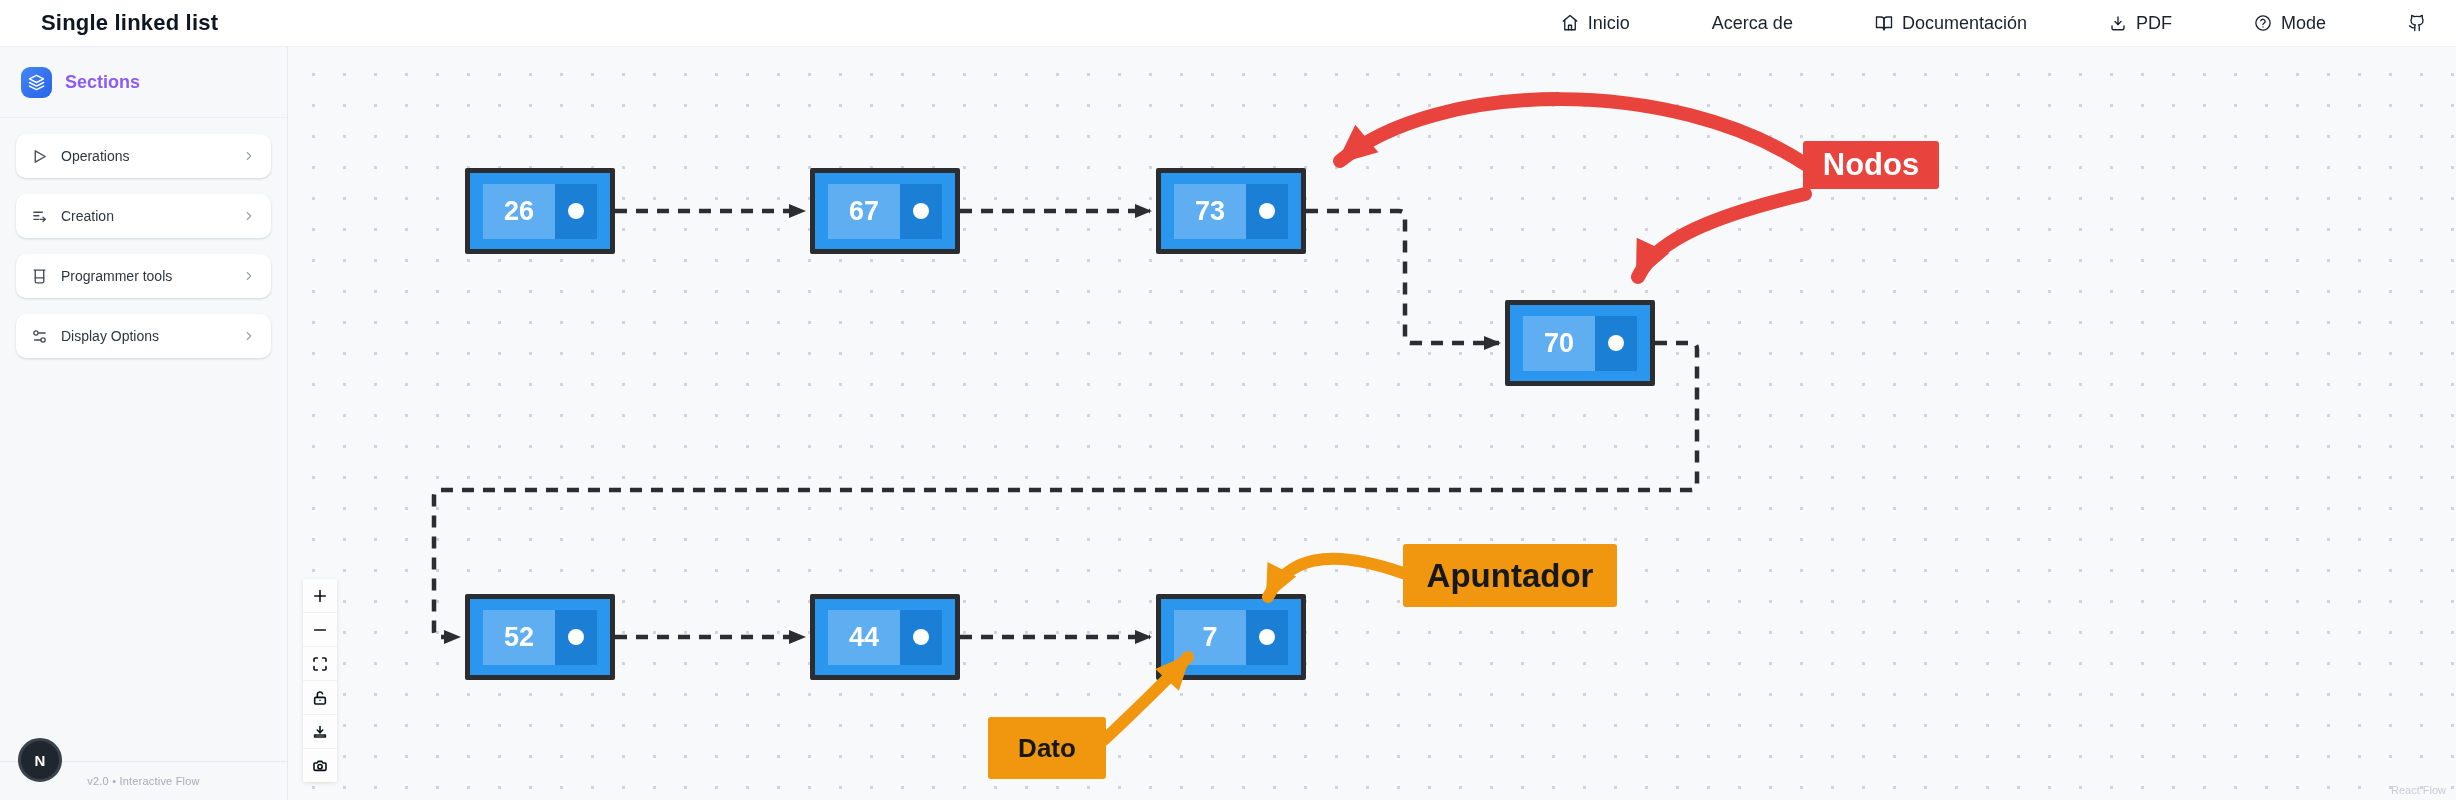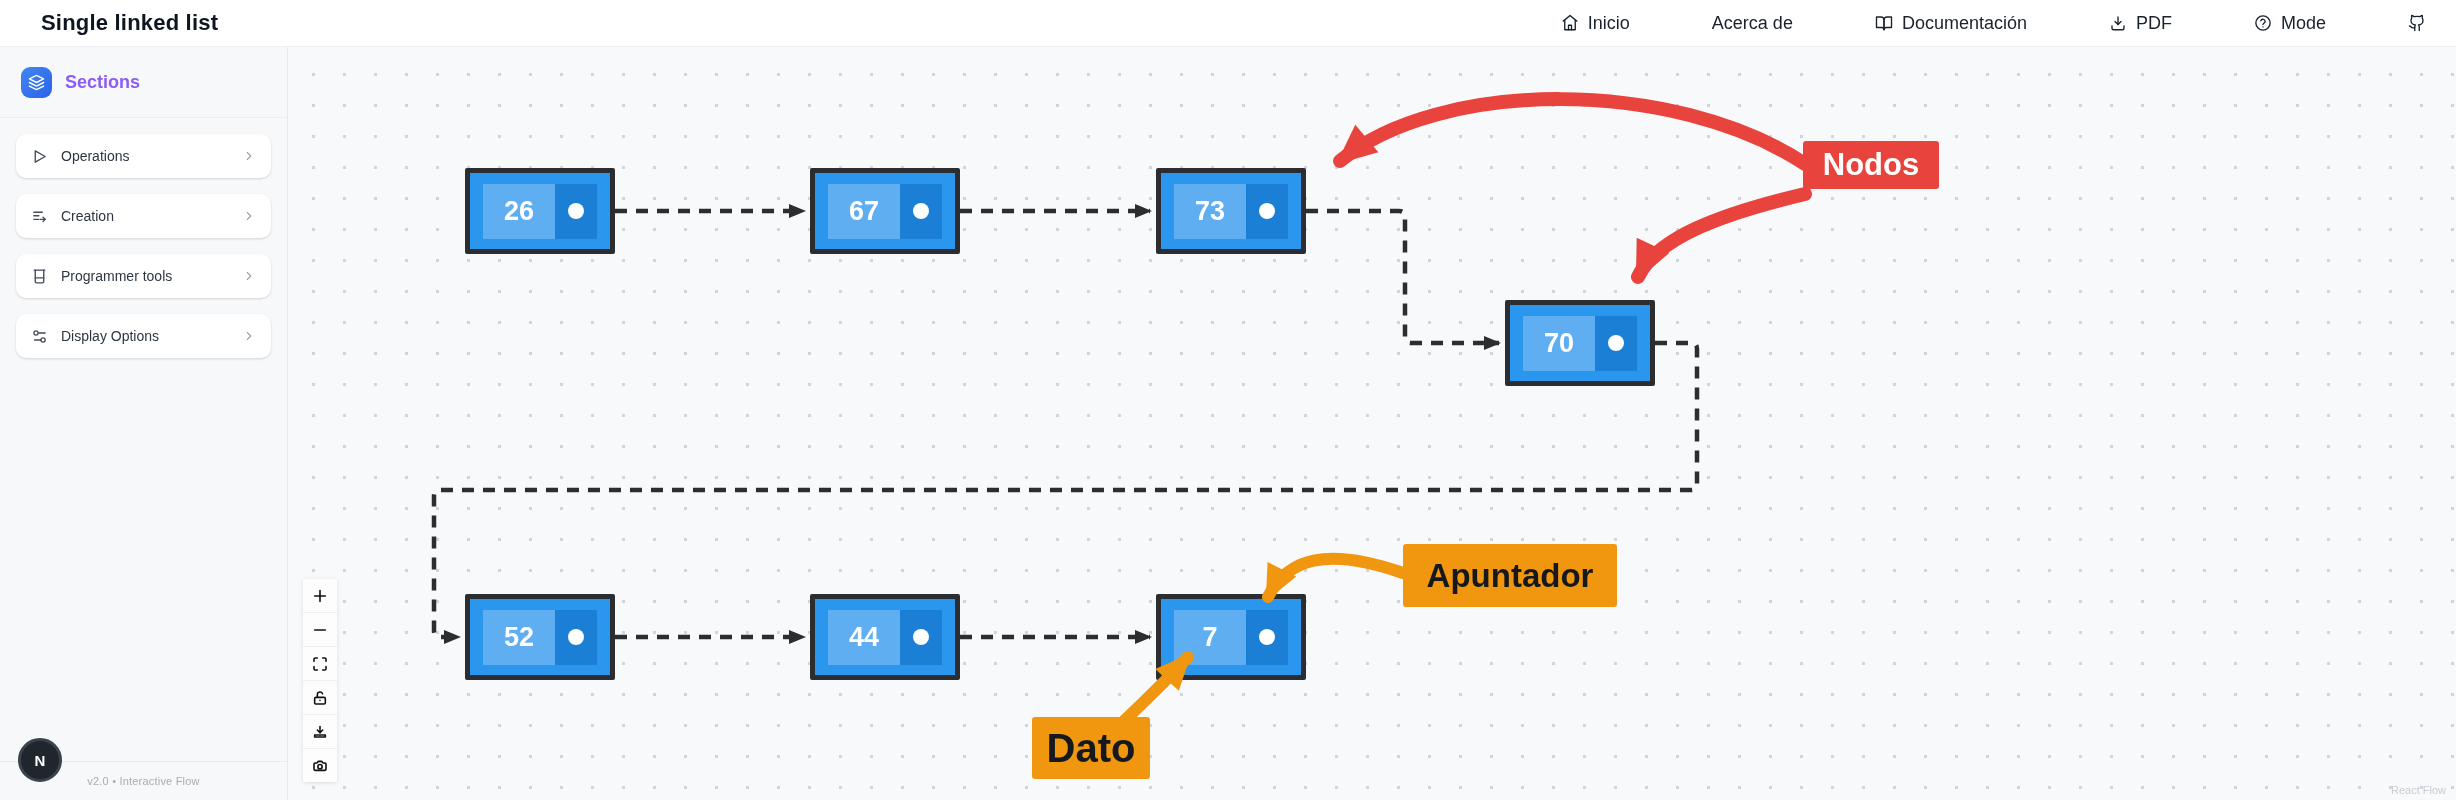--- a/index.html
+++ b/index.html
@@ -58,21 +58,21 @@
   .lnode-inner{display:flex;width:114px;height:55px;}
   .lnode-data{width:72px;background:#60aef2;display:flex;align-items:center;justify-content:center;
     color:#ffffff;font-weight:bold;font-size:27px;}
   .lnode-pointer{width:42px;background:#1b7fd6;display:flex;align-items:center;justify-content:center;}
   .lnode-dot{width:16px;height:16px;border-radius:50%;background:#ffffff;}
   
   .ann-label{position:absolute;display:flex;align-items:center;justify-content:center;
     font-weight:bold;z-index:12;border-radius:3px;cursor:grab;}
   .ann-nodos{left:1515px;top:94px;width:136px;height:48px;background:#e8433c;color:#ffffff;font-size:31px;}
   .ann-apuntador{left:1115px;top:497px;width:214px;height:63px;background:#f0960f;color:#15181c;font-size:33px;}
-  .ann-dato{left:700px;top:670px;width:118px;height:62px;background:#f0960f;color:#15181c;font-size:40px;margin-left:44px;}
+  .ann-dato{left:700px;top:670px;width:118px;height:62px;background:#f0960f;color:#15181c;font-size:26px;}
   
   .controls{position:absolute;left:15px;bottom:18px;width:34px;background:#ffffff;
     box-shadow:0 1px 4px rgba(0,0,0,.12);border-radius:3px;z-index:15;display:flex;flex-direction:column;}
   .ctrl-btn{height:33px;display:flex;align-items:center;justify-content:center;cursor:pointer;
     border-bottom:1px solid #eef0f3;background:#fdfdfe;}
   .ctrl-btn:last-child{border-bottom:none;}
   .ctrl-btn svg{width:16px;height:16px;stroke:#0c1117;stroke-width:2.4;fill:none;stroke-linecap:round;stroke-linejoin:round;}
   .watermark{position:absolute;right:10px;bottom:4px;font-size:11px;color:#c8cdd5;z-index:10;}
 </style>
 </head>

